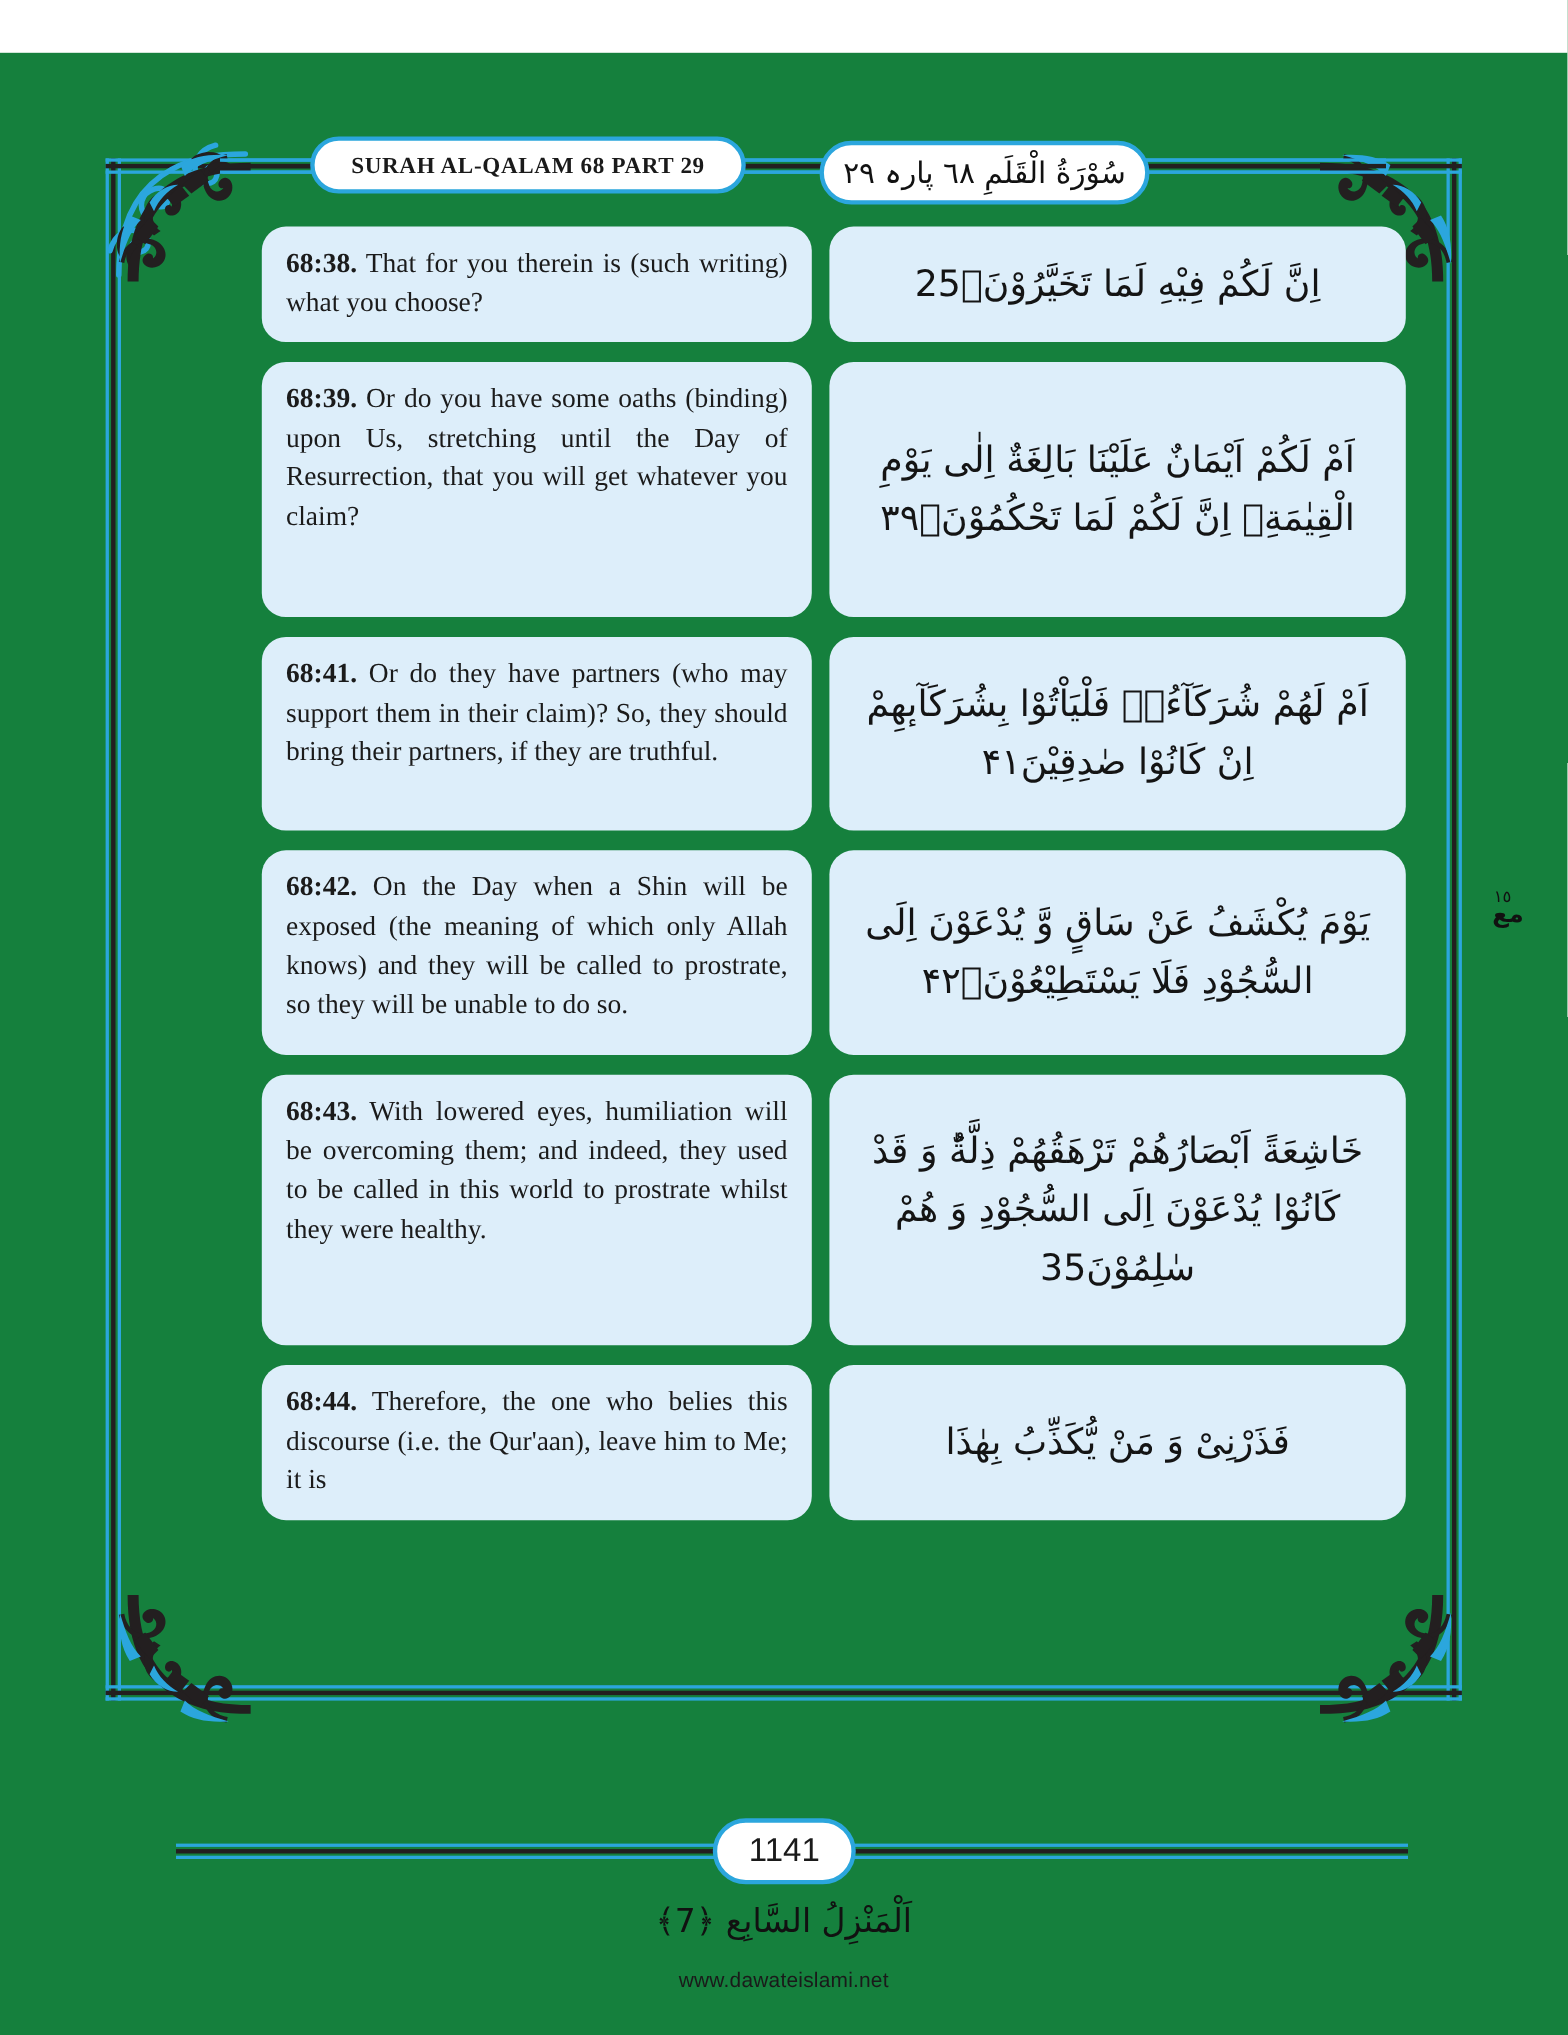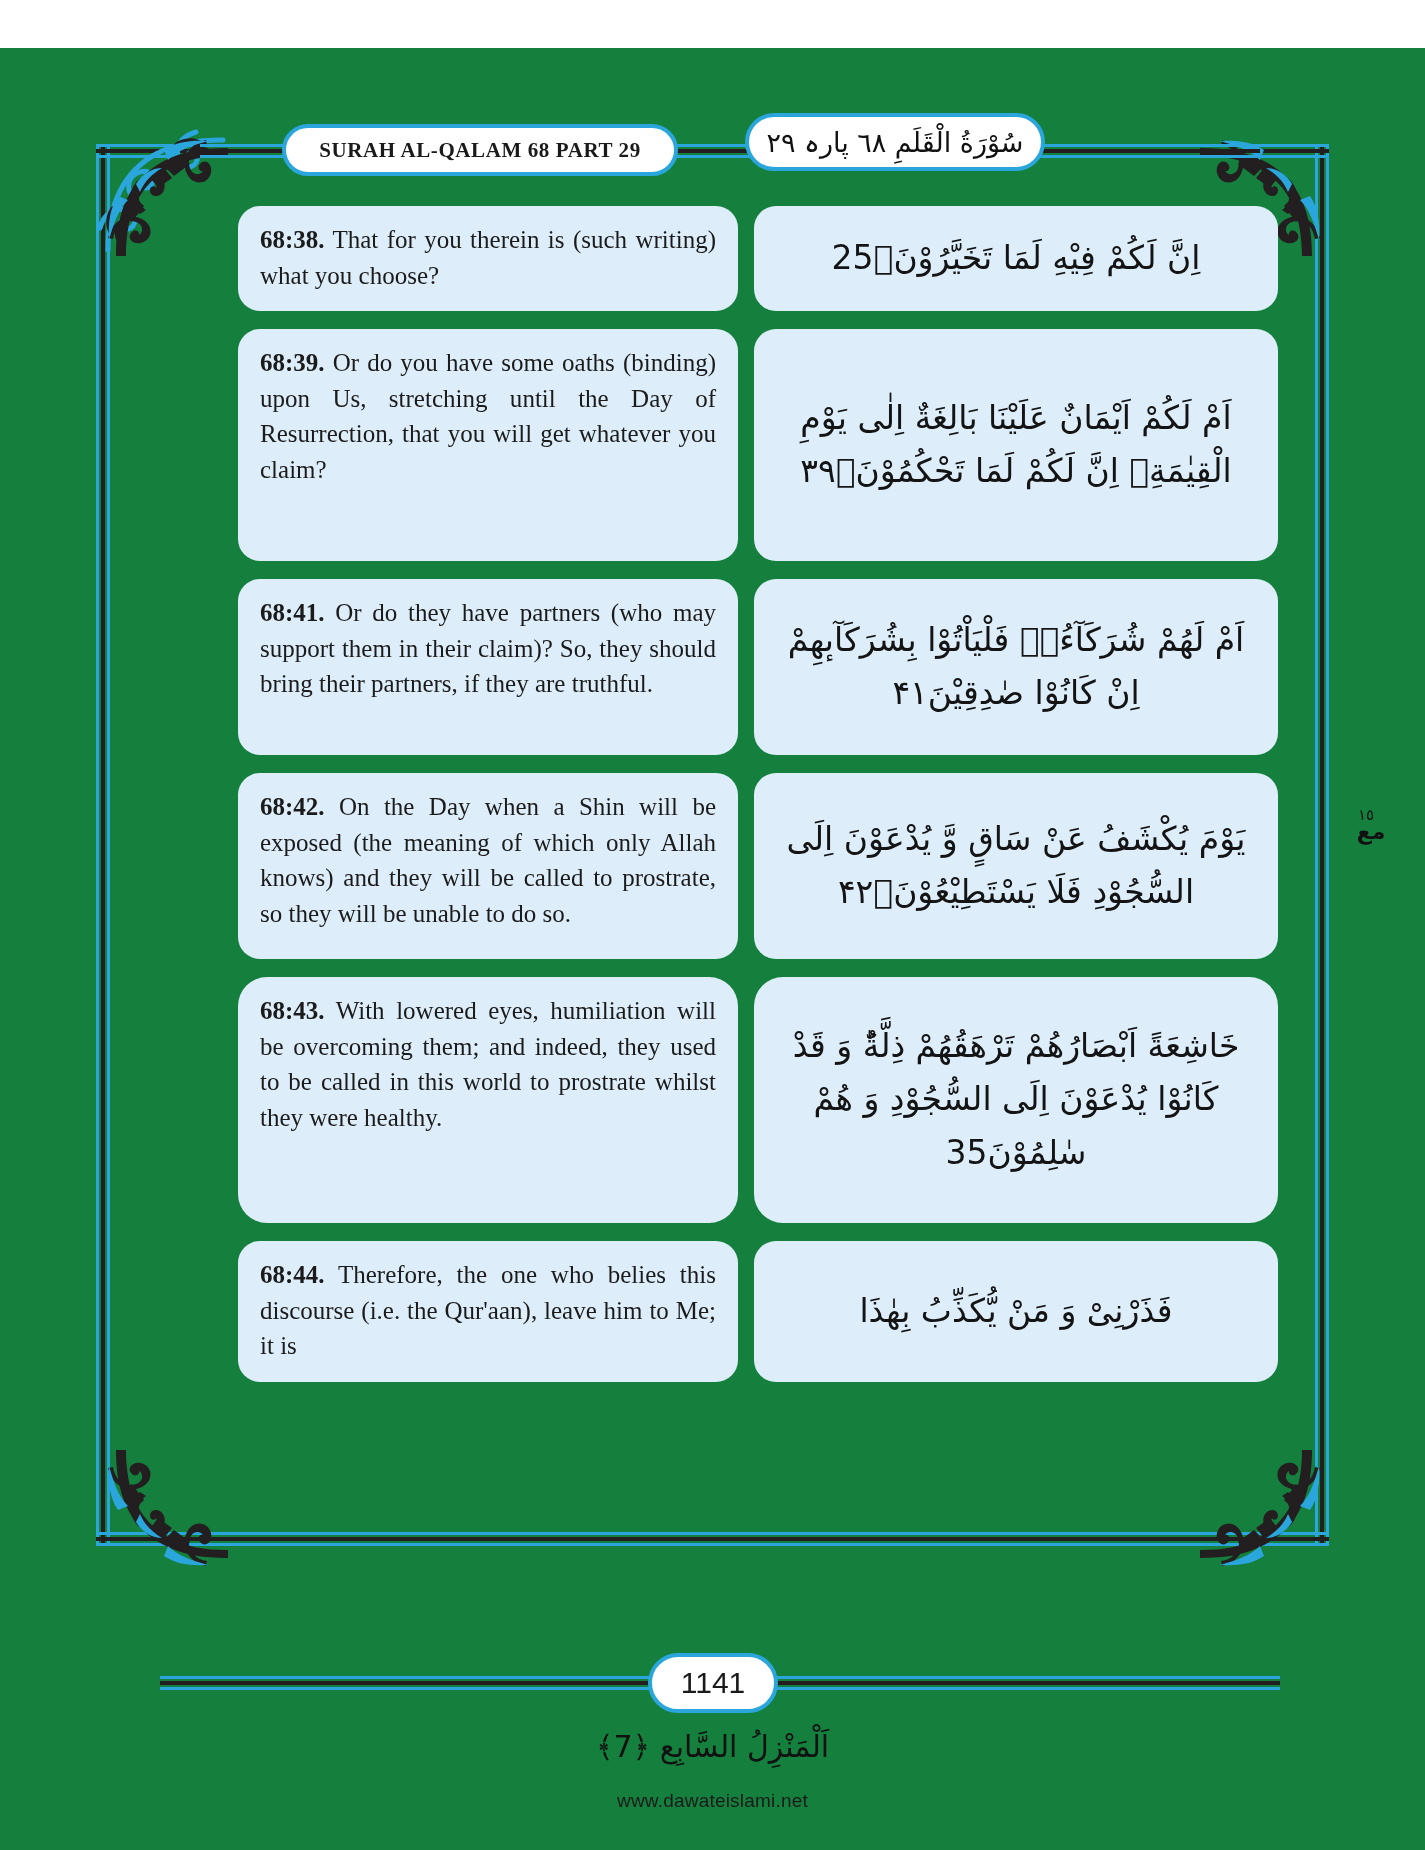--- a/index.html
+++ b/index.html
@@ -88,21 +88,21 @@
   }
   #header-pill-en .txt {
     font-family: "Liberation Serif", serif;
     font-weight: bold;
     font-size: 21px;
     letter-spacing: 0.6px;
     color: #1a1a1a;
     white-space: nowrap;
   }
   #header-pill-ar {
-    left: 745px; top: 65px;
+    left: 745px; top: 80px;
     width: 300px; height: 58px;
   }
   #header-pill-ar .txt {
     font-family: "DejaVu Sans", sans-serif;
     font-size: 27px;
     color: #111;
     direction: rtl;
     white-space: nowrap;
     line-height: 1;
   }
@@ -214,21 +214,21 @@
     justify-content: center;
   }
   .cell-ar .ar-inner { width: 100%; }
 
   
   .h-a .cell { min-height: 96px; }
   .h-b .cell { min-height: 232px; }
   .h-c .cell { min-height: 128px; }
   .h-d .cell { min-height: 176px; }
   .h-e .cell { min-height: 186px; }
-  .h-f .cell { min-height: 246px; border-radius: 29px; }
+  .h-f .cell { min-height: 246px; }
   .h-g .cell { min-height: 136px; }
 </style>
 </head>
 <body>
 
 <div id="page">
 
   <div class="rail rail-v" id="rail-left">
     <div class="s1"></div>
       <div class="s2"></div>

